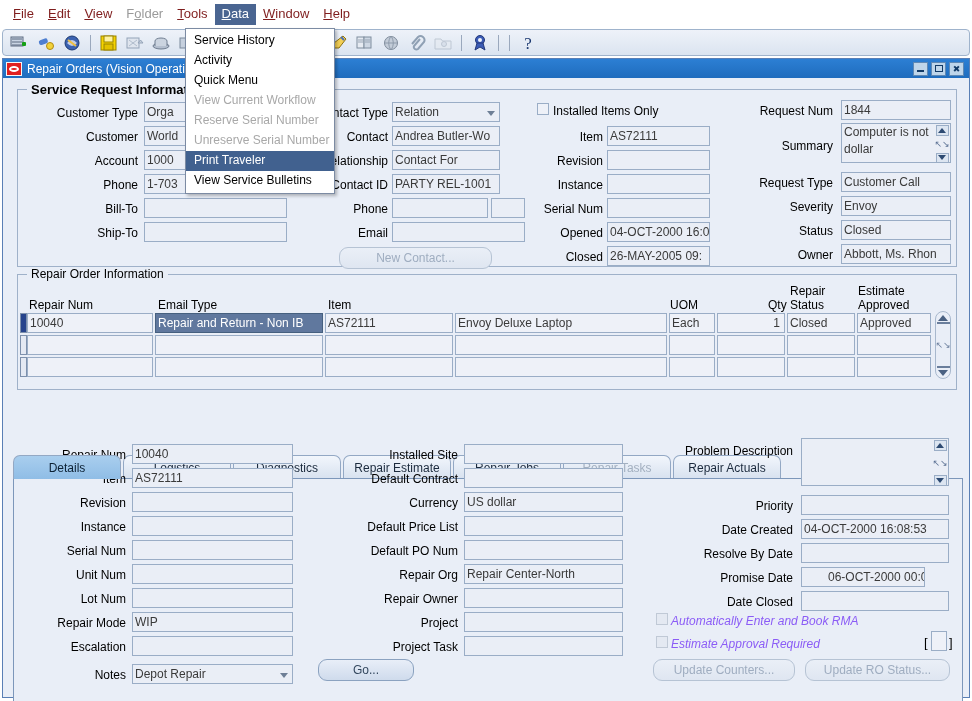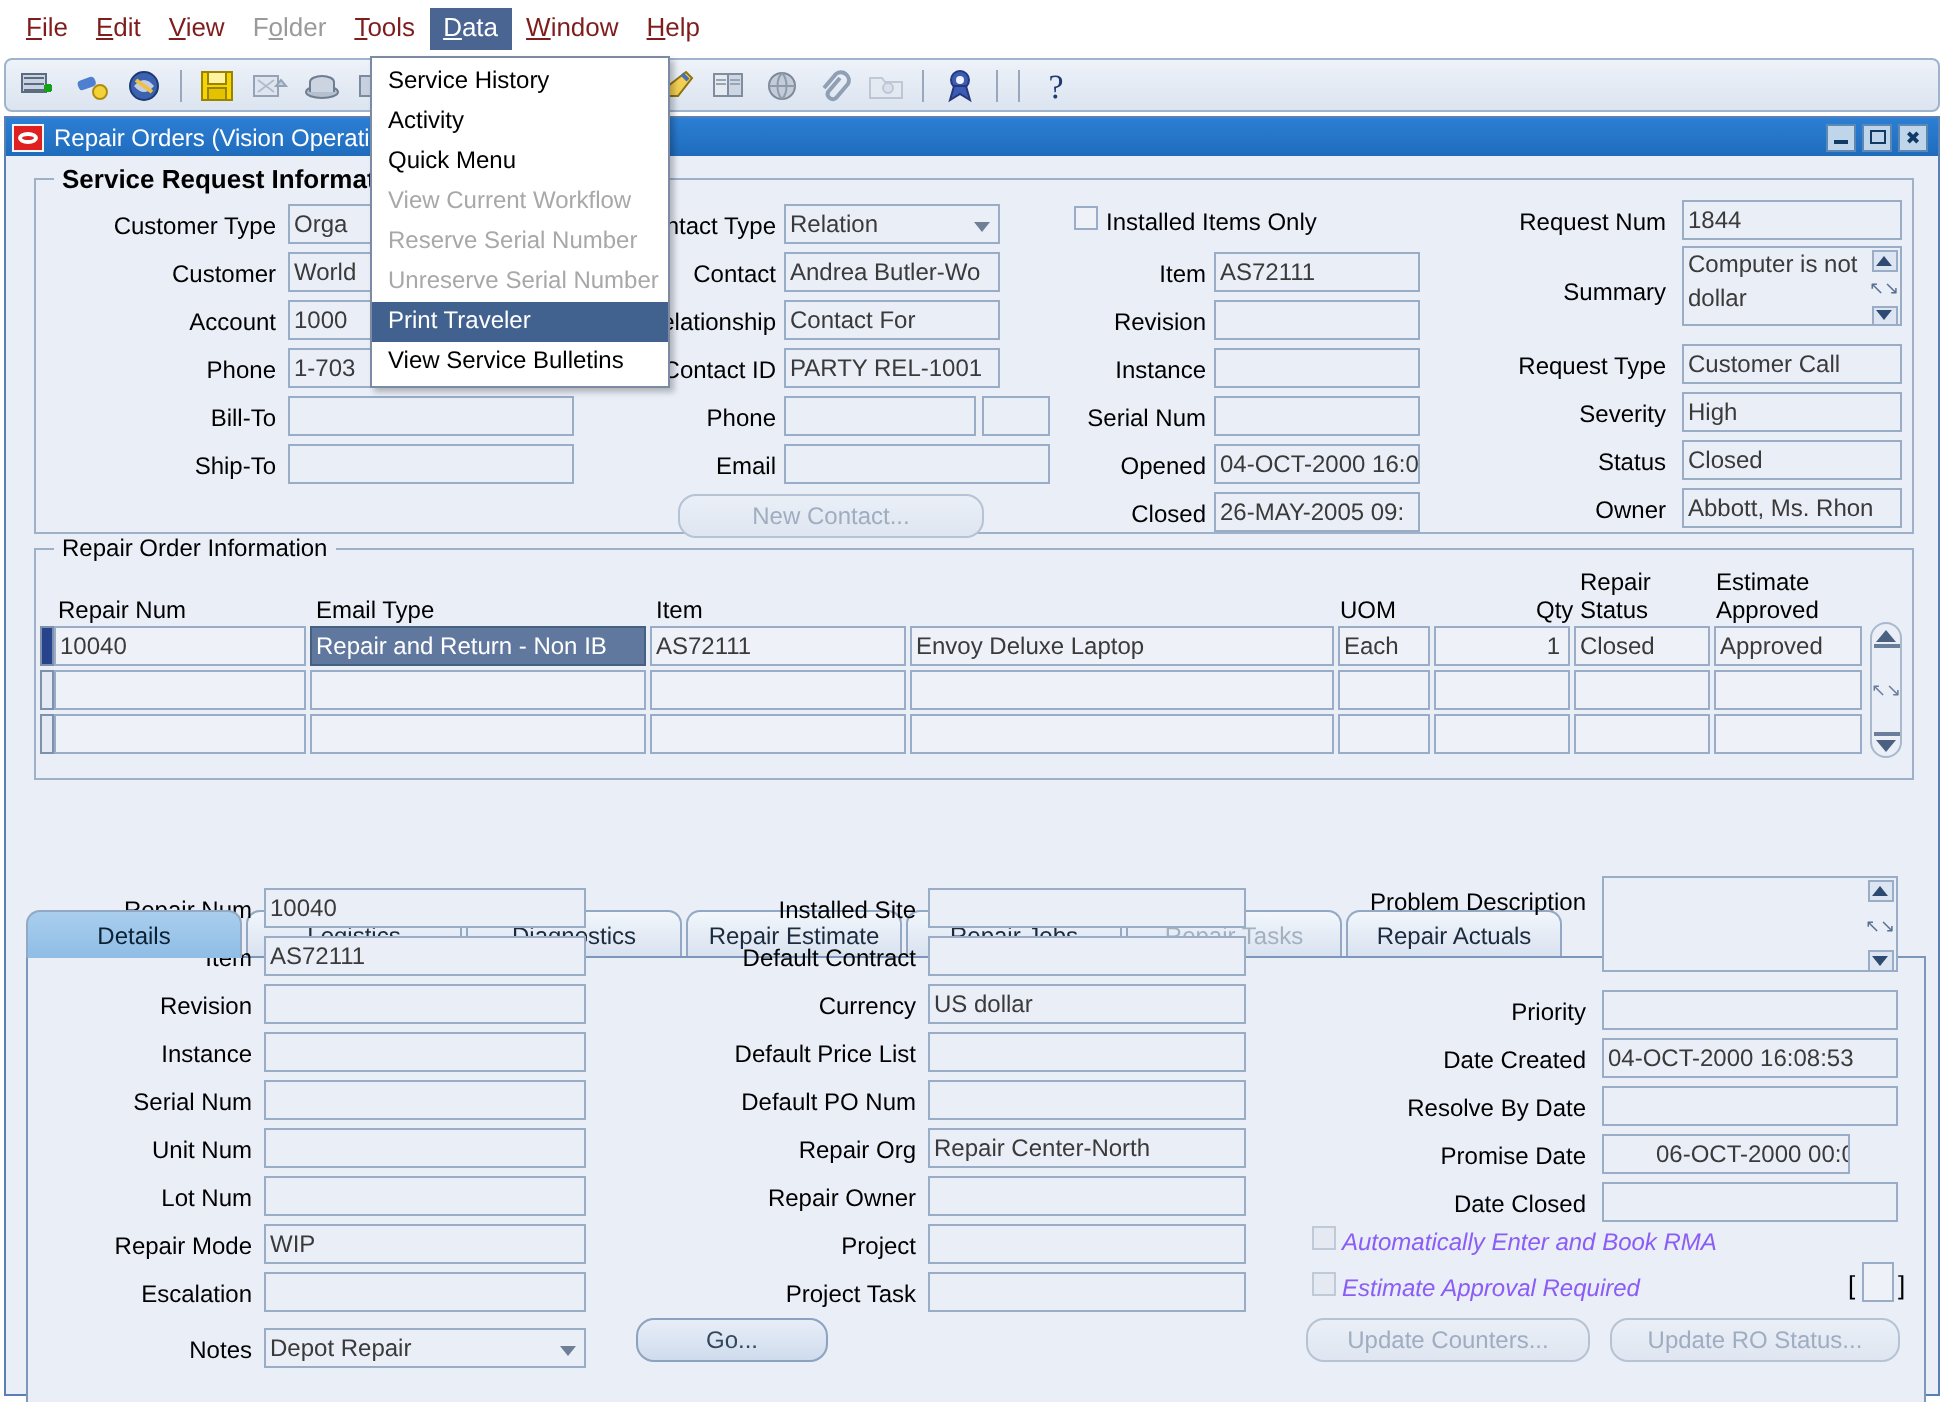--- a/index.html
+++ b/index.html
@@ -566,21 +566,21 @@
         <span class="ta-arrow">
             <span class="dn"></span>
           </span>
       </span>
     </div>
 
     <div class="lbl" style="left:700px; top:117px; width:130px;">Request Type</div>
     <div class="fld" style="left:838px; top:113px; width:110px;">Customer Call</div>
 
     <div class="lbl" style="left:700px; top:141px; width:130px;">Severity</div>
-    <div class="fld" style="left:838px; top:137px; width:110px;">High</div>
+    <div class="fld" style="left:838px; top:137px; width:110px;">Envoy</div>
 
     <div class="lbl" style="left:700px; top:165px; width:130px;">Status</div>
     <div class="fld" style="left:838px; top:161px; width:110px;">Closed</div>
 
     <div class="lbl" style="left:700px; top:189px; width:130px;">Owner</div>
     <div class="fld" style="left:838px; top:185px; width:110px;">Abbott, Ms. Rhon</div>
 
     <div class="groupbox" style="left:14px; top:215px; width:940px; height:116px;">
       <div class="group-title">Repair Order Information</div>
     </div>

